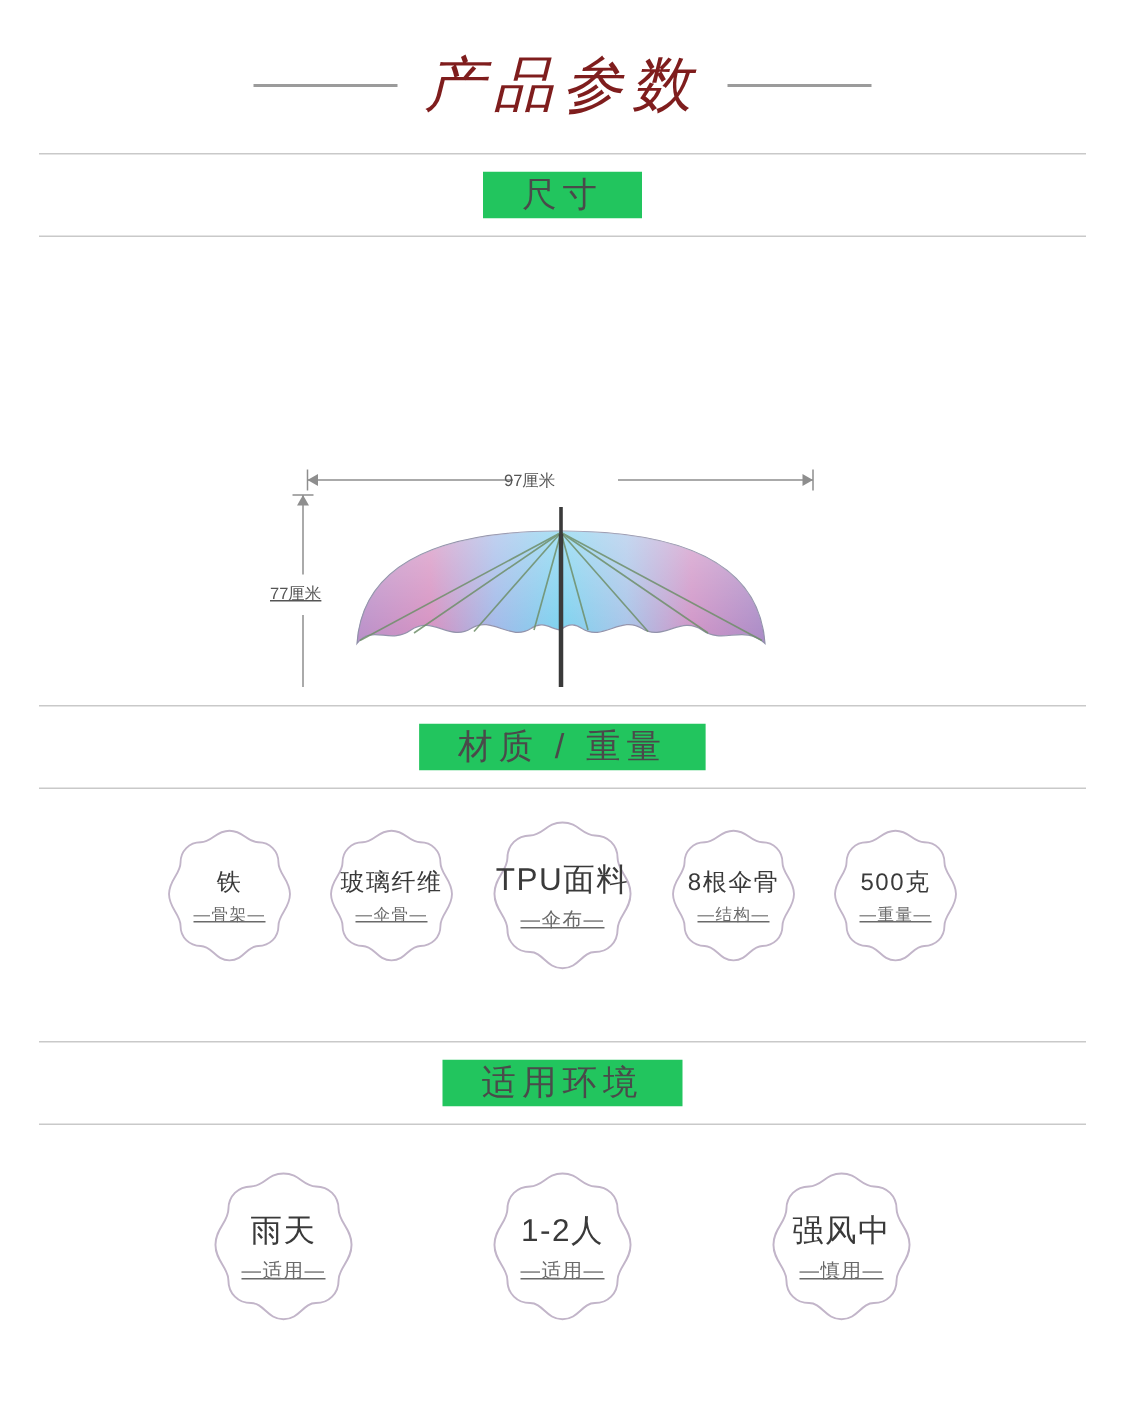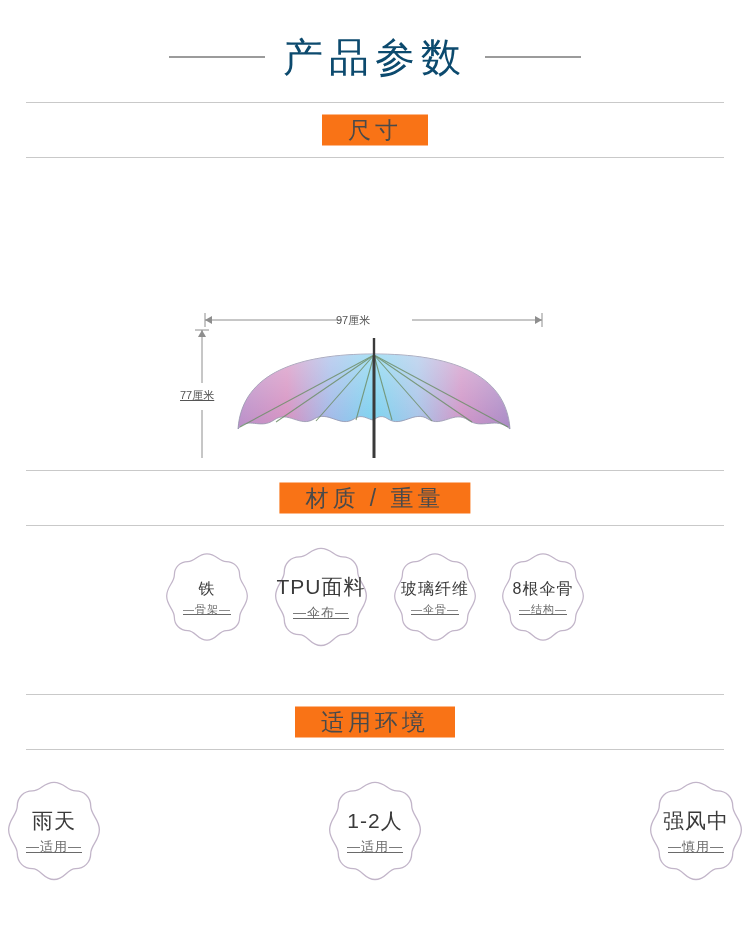--- a/index.html
+++ b/index.html
@@ -26,24 +26,25 @@
     height: 66px;
   }
   .title-rule {
     width: 96px;
     height: 2px;
     background: #9b9b9b;
   }
   .page-title {
     font-size: 40px;
     letter-spacing: 6px;
-    color: #0c4a6e;
+    color: #7f1d1d;
     font-weight: 400;
     line-height: 1;
     white-space: nowrap;
+    font-style: italic;
   }
 
   
   .section-band {
     position: relative;
     height: 56px;
     margin-top: 12px;
   }
   .section-band .band-line {
     position: absolute;
@@ -52,21 +53,21 @@
     height: 1px;
     background: #c9c9c9;
   }
   .section-band .band-line.top { top: 0; }
   .section-band .band-line.bottom { bottom: 0; }
   .section-band .band-title {
     position: absolute;
     top: 50%;
     left: 50%;
     transform: translate(-50%, -50%);
-    background: #f97316;
+    background: #22c55e;
     padding: 0 26px;
     font-size: 23px;
     letter-spacing: 4px;
     color: #4a4a4a;
     white-space: nowrap;
   }
 
   
   .dim-area {
     position: relative;
@@ -95,21 +96,21 @@
 
   
   .badge-row {
     display: flex;
     justify-content: center;
     align-items: center;
     gap: 14px;
     padding: 18px 0 10px 0;
   }
   .badge-row.small-gap { gap: 12px; }
-  .badge-row.env { gap: 62px; padding-top: 28px; justify-content: space-between; }
+  .badge-row.env { gap: 78px; padding-top: 28px; }
 
   .badge {
     position: relative;
     width: 96px;
     height: 96px;
     display: flex;
     flex-direction: column;
     align-items: center;
     justify-content: center;
   }
@@ -239,53 +240,63 @@
     <svg class="ring" viewBox="0 0 100 100">
       <path d="M50 4 C60 4 62 12 70 12 C78 12 84 18 84 26 C84 34 92 38 92 48
                C92 58 84 62 84 70 C84 78 78 84 70 84 C62 84 60 94 50 94
                C40 94 38 84 30 84 C22 84 16 78 16 70 C16 62 8 58 8 48
                C8 38 16 34 16 26 C16 18 22 12 30 12 C38 12 40 4 50 4 Z" fill="none" stroke="#c2b5c9" stroke-width="1.3"></path>
     </svg>
     <div class="b-main">铁</div>
     <div class="b-sub">—骨架—</div>
   </div>
 
+  <div class="badge">
+    <svg class="ring" viewBox="0 0 100 100">
+      <path d="M50 4 C60 4 62 12 70 12 C78 12 84 18 84 26 C84 34 92 38 92 48
+               C92 58 84 62 84 70 C84 78 78 84 70 84 C62 84 60 94 50 94
+               C40 94 38 84 30 84 C22 84 16 78 16 70 C16 62 8 58 8 48
+               C8 38 16 34 16 26 C16 18 22 12 30 12 C38 12 40 4 50 4 Z" fill="none" stroke="#c2b5c9" stroke-width="1.3"></path>
+    </svg>
+    <div class="b-main">玻璃纤维</div>
+    <div class="b-sub">—伞骨—</div>
+  </div>
+
   <div class="badge big">
     <svg class="ring" viewBox="0 0 100 100">
       <path d="M50 4 C60 4 62 12 70 12 C78 12 84 18 84 26 C84 34 92 38 92 48
                C92 58 84 62 84 70 C84 78 78 84 70 84 C62 84 60 94 50 94
                C40 94 38 84 30 84 C22 84 16 78 16 70 C16 62 8 58 8 48
                C8 38 16 34 16 26 C16 18 22 12 30 12 C38 12 40 4 50 4 Z" fill="none" stroke="#c2b5c9" stroke-width="1.2"></path>
     </svg>
     <div class="b-main">TPU面料</div>
     <div class="b-sub">—伞布—</div>
   </div>
 
   <div class="badge">
     <svg class="ring" viewBox="0 0 100 100">
       <path d="M50 4 C60 4 62 12 70 12 C78 12 84 18 84 26 C84 34 92 38 92 48
                C92 58 84 62 84 70 C84 78 78 84 70 84 C62 84 60 94 50 94
                C40 94 38 84 30 84 C22 84 16 78 16 70 C16 62 8 58 8 48
                C8 38 16 34 16 26 C16 18 22 12 30 12 C38 12 40 4 50 4 Z" fill="none" stroke="#c2b5c9" stroke-width="1.3"></path>
     </svg>
-    <div class="b-main">玻璃纤维</div>
-    <div class="b-sub">—伞骨—</div>
-  </div>
-
-  <div class="badge">
-    <svg class="ring" viewBox="0 0 100 100">
-      <path d="M50 4 C60 4 62 12 70 12 C78 12 84 18 84 26 C84 34 92 38 92 48
-               C92 58 84 62 84 70 C84 78 78 84 70 84 C62 84 60 94 50 94
-               C40 94 38 84 30 84 C22 84 16 78 16 70 C16 62 8 58 8 48
-               C8 38 16 34 16 26 C16 18 22 12 30 12 C38 12 40 4 50 4 Z" fill="none" stroke="#c2b5c9" stroke-width="1.3"></path>
-    </svg>
     <div class="b-main">8根伞骨</div>
     <div class="b-sub">—结构—</div>
   </div>
 
+  <div class="badge">
+    <svg class="ring" viewBox="0 0 100 100">
+      <path d="M50 4 C60 4 62 12 70 12 C78 12 84 18 84 26 C84 34 92 38 92 48
+               C92 58 84 62 84 70 C84 78 78 84 70 84 C62 84 60 94 50 94
+               C40 94 38 84 30 84 C22 84 16 78 16 70 C16 62 8 58 8 48
+               C8 38 16 34 16 26 C16 18 22 12 30 12 C38 12 40 4 50 4 Z" fill="none" stroke="#c2b5c9" stroke-width="1.3"></path>
+    </svg>
+    <div class="b-main">500克</div>
+    <div class="b-sub">—重量—</div>
+  </div>
 
 </div>
 
 <div class="spacer-20"></div>
 
 <div class="section-band">
   <div class="band-line top"></div>
   <div class="band-line bottom"></div>
   <div class="band-title">适用环境</div>
 </div>

